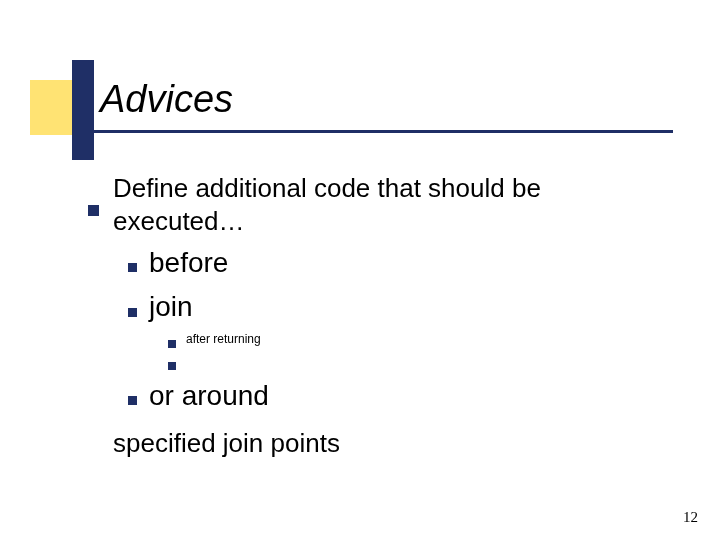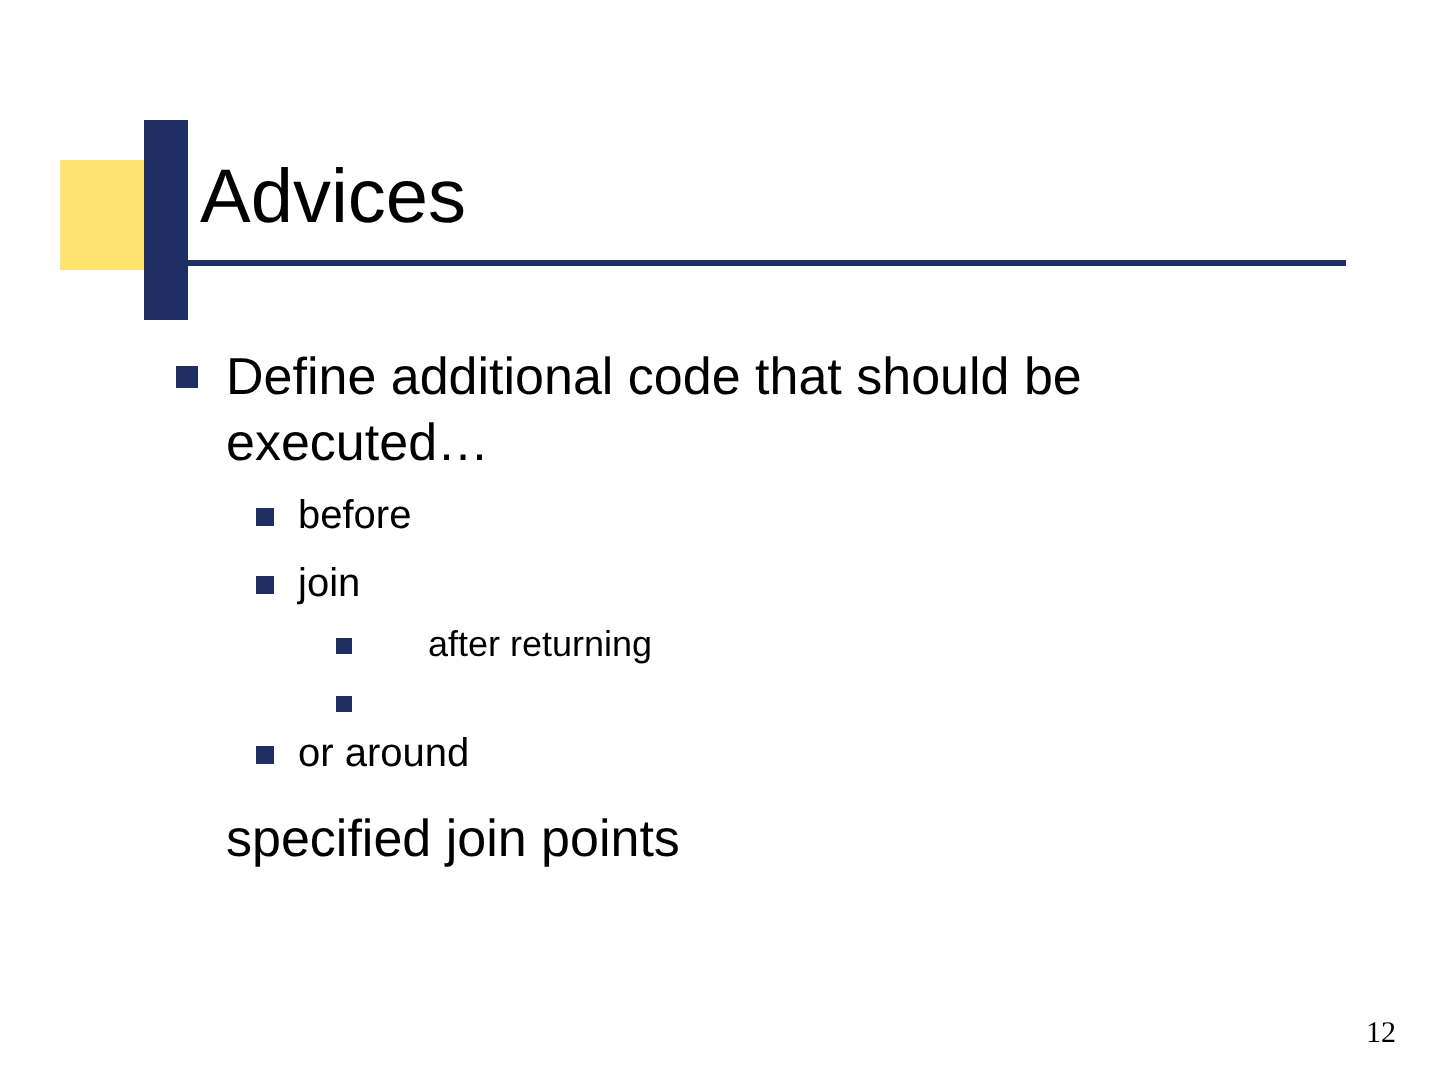--- a/index.html
+++ b/index.html
@@ -2,38 +2,38 @@
 <html><head>
 <meta charset="utf-8">
 <style>
   * { margin: 0; padding: 0; box-sizing: border-box; }
   html, body { width: 720px; height: 540px; background: #fff; font-family: Verdana, Geneva, sans-serif; color: #000; }
   .slide { position: relative; width: 720px; height: 540px; overflow: hidden; }
 
   
   .accent-yellow { position: absolute; left: 30px; top: 80px; width: 55px; height: 55px; background: #ffcc00; opacity: 0.55; }
   .accent-navy   { position: absolute; left: 72px; top: 60px; width: 22px; height: 100px; background: #1f2f66; }
-  .title { position: absolute; left: 100px; top: 78px; font-size: 38px; font-weight: 400; color: #000; }
+  .title { position: absolute; left: 100px; top: 78px; font-size: 38px; font-weight: 400; color: #000; font-style: italic; }
   .title-underline { position: absolute; left: 93px; top: 130px; width: 580px; height: 3px; background: #1f2f66; }
 
   
   .body { position: absolute; left: 88px; top: 172px; width: 570px; }
 
-  .bullet-row { display: flex; align-items: flex-start; margin-bottom: 6px; }
+  .bullet-row { display: flex; align-items: center; margin-bottom: 6px; }
   .sq { display: inline-block; background: #1f2f66; flex-shrink: 0; }
   .sq1 { width: 11px; height: 11px; margin-top: 11px; margin-right: 14px; }
   .txt1 { font-size: 26px; line-height: 1.25; }
 
   .lvl2 { margin-left: 40px; margin-top: 8px; }
   .sq2 { width: 9px; height: 9px; margin-top: 9px; margin-right: 12px; }
-  .txt2 { font-size: 20px; line-height: 1.3; }
+  .txt2 { font-size: 28px; line-height: 1.3; }
 
   .lvl3 { margin-left: 80px; margin-top: 6px; }
   .sq3 { width: 8px; height: 8px; margin-top: 8px; margin-right: 10px; }
-  .txt3 { font-size: 18px; line-height: 1.3; margin-left: 28px; }
+  .txt3 { font-size: 12px; line-height: 1.3; }
 
   .closing { margin-top: 14px; font-size: 26px; margin-left: 25px; }
 
   .pageno { position: absolute; right: 22px; bottom: 14px; font-size: 15px; color: #000; font-family: Liberation Serif, serif; }
 </style>
 </head>
 <body>
 
 <div class="slide">
 

